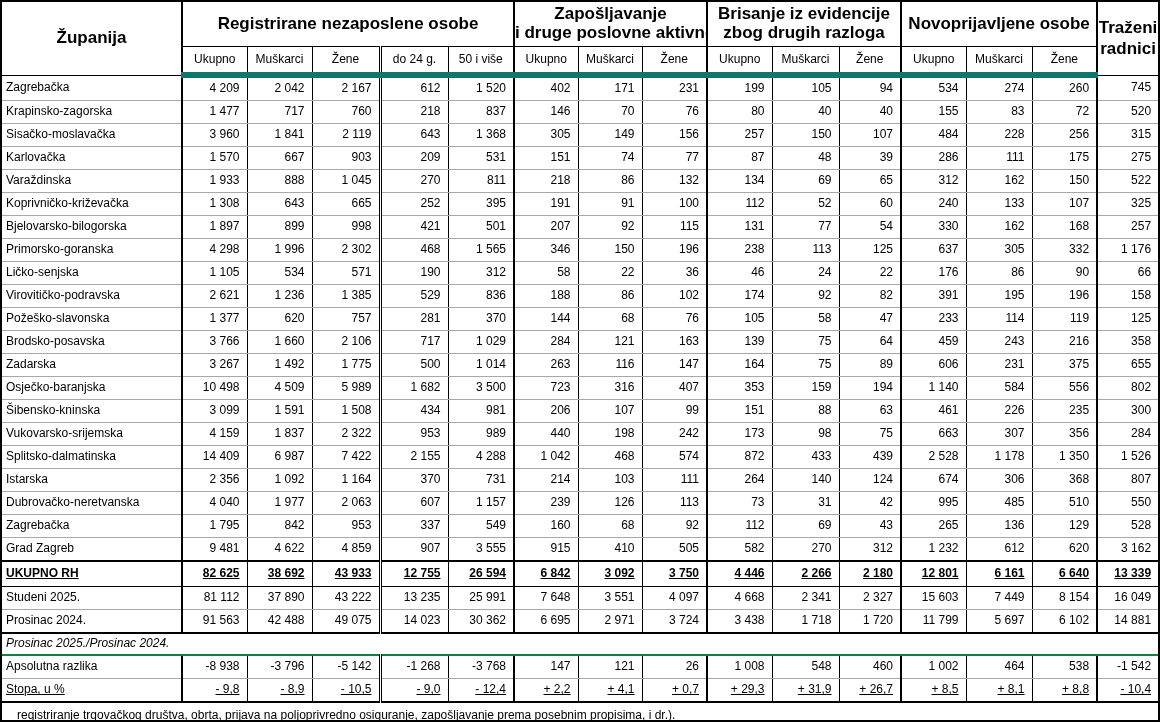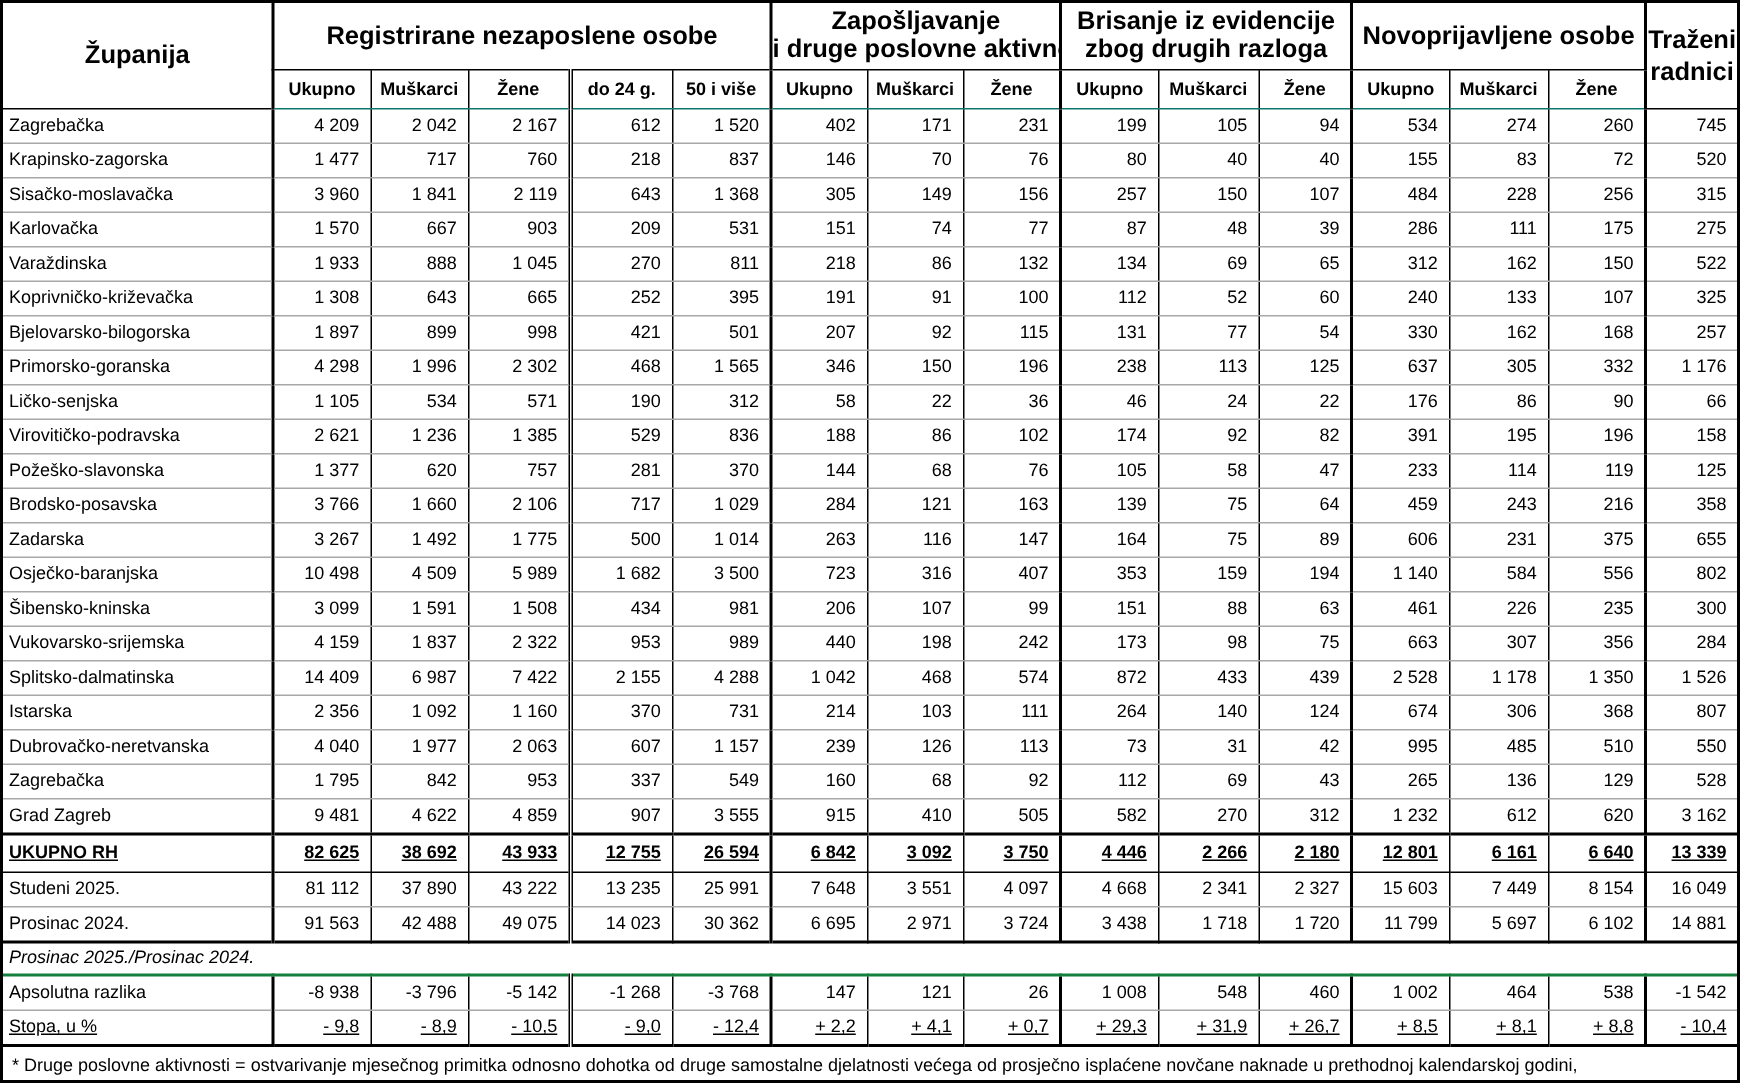--- a/index.html
+++ b/index.html
@@ -23,21 +23,21 @@
     line-height:1.1;
     padding:0;
     overflow:hidden;
     white-space:nowrap;
   }
   
   thead th{border-right:1px solid #000;vertical-align:middle;text-align:center;background:#fff;}
   tr.h1 th{height:44px;font-size:17px;font-weight:bold;border-bottom:1px solid #000;}
   tr.h1 th{border-right:2px solid #000;}
   tr.h1 th.workers{border-right:none;white-space:normal;line-height:1.25;}
-  tr.h2 th{height:25px;font-weight:bold;border-bottom:1px solid #0f766e;}
+  tr.h2 th{height:25px;font-weight:normal;border-bottom:6px solid #0f766e;}
   tr.h2 th:nth-child(3){border-right:3px double #000;}
   tr.h2 th:nth-child(5),tr.h2 th:nth-child(8),tr.h2 th:nth-child(11){border-right:2px solid #000;}
   tr.h2 th:nth-child(14){border-right:2px solid #000;}
   
   tbody td{border-right:1px solid #000;border-bottom:1px solid #a8a8a8;height:22px;vertical-align:middle;}
   tbody td.name{text-align:left;padding-left:4px;}
   tbody td.num{text-align:right;padding-right:7px;}
   tbody td:nth-child(1){border-right:2px solid #000;}
   tbody td:nth-child(4){border-right:3px double #000;}
   tbody td:nth-child(6),tbody td:nth-child(9),tbody td:nth-child(12),tbody td:nth-child(15){border-right:2px solid #000;}
@@ -414,21 +414,21 @@
           <td class="num">439</td>
           <td class="num">2 528</td>
           <td class="num">1 178</td>
           <td class="num">1 350</td>
           <td class="num">1 526</td>
         </tr>
         <tr class="county">
           <td class="name">Istarska</td>
           <td class="num">2 356</td>
           <td class="num">1 092</td>
-          <td class="num">1 160</td>
+          <td class="num">1 164</td>
           <td class="num">370</td>
           <td class="num">731</td>
           <td class="num">214</td>
           <td class="num">103</td>
           <td class="num">111</td>
           <td class="num">264</td>
           <td class="num">140</td>
           <td class="num">124</td>
           <td class="num">674</td>
           <td class="num">306</td>
@@ -578,16 +578,15 @@
           <td class="num">+ 31,9</td>
           <td class="num">+ 26,7</td>
           <td class="num">+ 8,5</td>
           <td class="num">+ 8,1</td>
           <td class="num">+ 8,8</td>
           <td class="num">- 10,4</td>
         </tr>
       </tbody>
   </table>
   <div class="footnote">
-    <div class="fline1">* Druge poslovne aktivnosti = ostvarivanje mjesečnog primitka odnosno dohotka od druge samostalne djelatnosti većega od prosječno isplaćene novčane naknade u prethodnoj kalendarskoj godini,</div>
     <div class="fline2">registriranje trgovačkog društva, obrta, prijava na poljoprivredno osiguranje, zapošljavanje prema posebnim propisima, i dr.).</div>
   </div>
 </div>
 
 </body></html>

